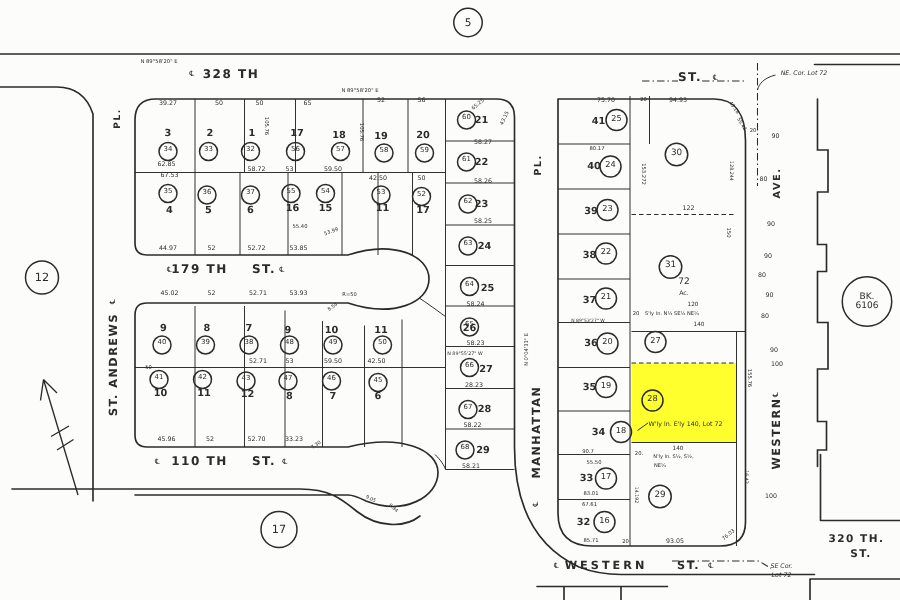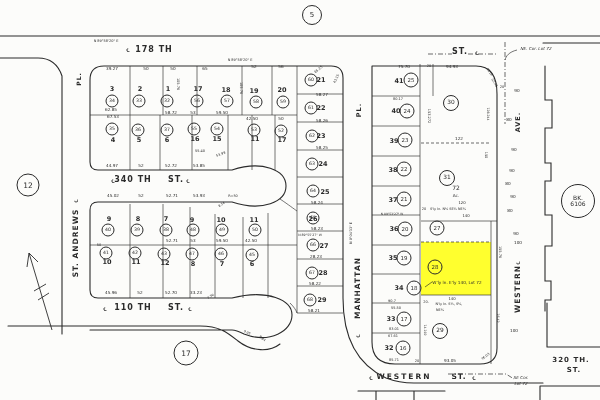--- a/index.html
+++ b/index.html
@@ -59,23 +59,23 @@
     <path fill="none" stroke="#2b2b2b" stroke-width="0.9" d="
       M52,330 L29,253 M29,253 L27,267 M29,253 L38,262 M34,291 L46,284 M38,300 L49,293"></path>
 
     <path fill="none" stroke="#2b2b2b" stroke-width="0.7" stroke-dasharray="5 2 1 2" d="
       M505,42 V124 M428,54 H452 M468,54 H498 M448,374 H506 L514,379"></path>
 
     <path fill="none" stroke="#2b2b2b" stroke-width="0.7" stroke-dasharray="3 2" d="
       M421,143 H489 M421,242 H491"></path>
   </svg>
   <div id="labels">
-      <span class="street" style="font-size: 8px; letter-spacing: 1px; left: 154px; top: 50px; transform: translate(-50%, -50%) rotate(0deg);">178 TH</span>
+      <span class="street" style="font-size: 8px; letter-spacing: 1px; left: 154px; top: 50px; transform: translate(-50%, -50%) rotate(0deg);">328 TH</span>
       <span class="street" style="font-size: 8px; left: 460px; top: 52px; transform: translate(-50%, -50%) rotate(0deg);">ST.</span>
-      <span class="street" style="font-size: 8px; letter-spacing: 1px; left: 133px; top: 180px; transform: translate(-50%, -50%) rotate(0deg);">340 TH</span>
+      <span class="street" style="font-size: 8px; letter-spacing: 1px; left: 133px; top: 180px; transform: translate(-50%, -50%) rotate(0deg);">179 TH</span>
       <span class="street" style="font-size: 8px; left: 176px; top: 180px; transform: translate(-50%, -50%) rotate(0deg);">ST.</span>
       <span class="street" style="font-size: 8px; letter-spacing: 1px; left: 133px; top: 308px; transform: translate(-50%, -50%) rotate(0deg);">110 TH</span>
       <span class="street" style="font-size: 8px; left: 176px; top: 308px; transform: translate(-50%, -50%) rotate(0deg);">ST.</span>
       <span class="street" style="font-size: 7.5px; letter-spacing: 2px; left: 404px; top: 377px; transform: translate(-50%, -50%) rotate(0deg);">WESTERN</span>
       <span class="street" style="font-size: 7.5px; left: 459px; top: 377px; transform: translate(-50%, -50%) rotate(0deg);">ST.</span>
       <span class="street" style="font-size: 7.5px; letter-spacing: 1px; left: 76px; top: 243px; transform: translate(-50%, -50%) rotate(-90deg);">ST. ANDREWS</span>
       <span class="street" style="font-size: 6px; left: 79px; top: 79px; transform: translate(-50%, -50%) rotate(-90deg);">PL.</span>
       <span class="street" style="font-size: 7.5px; letter-spacing: 1px; left: 358px; top: 288px; transform: translate(-50%, -50%) rotate(-90deg);">MANHATTAN</span>
       <span class="street" style="font-size: 6.5px; left: 359px; top: 110px; transform: translate(-50%, -50%) rotate(-90deg);">PL.</span>
       <span class="street" style="font-size: 7.5px; letter-spacing: 1px; left: 518px; top: 289px; transform: translate(-50%, -50%) rotate(-90deg);">WESTERN</span>

